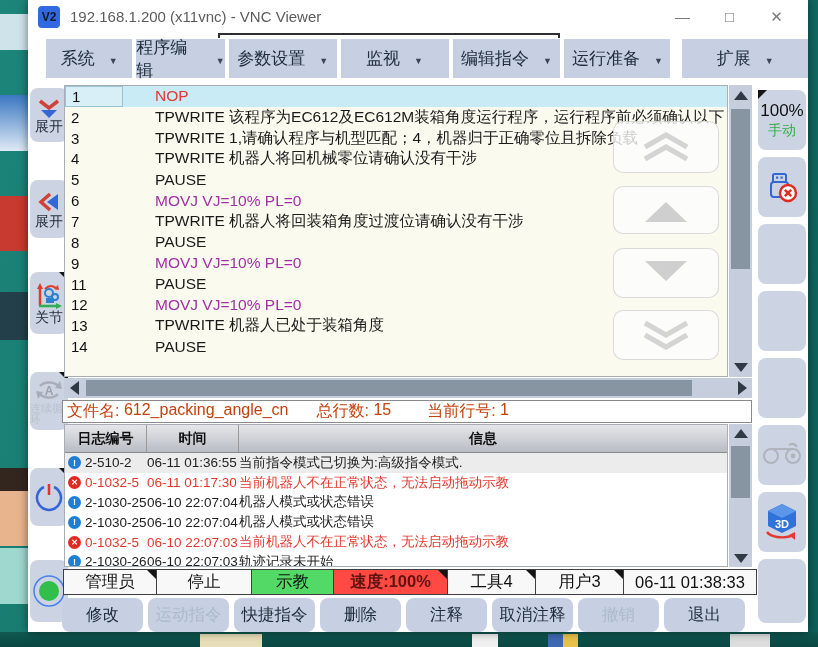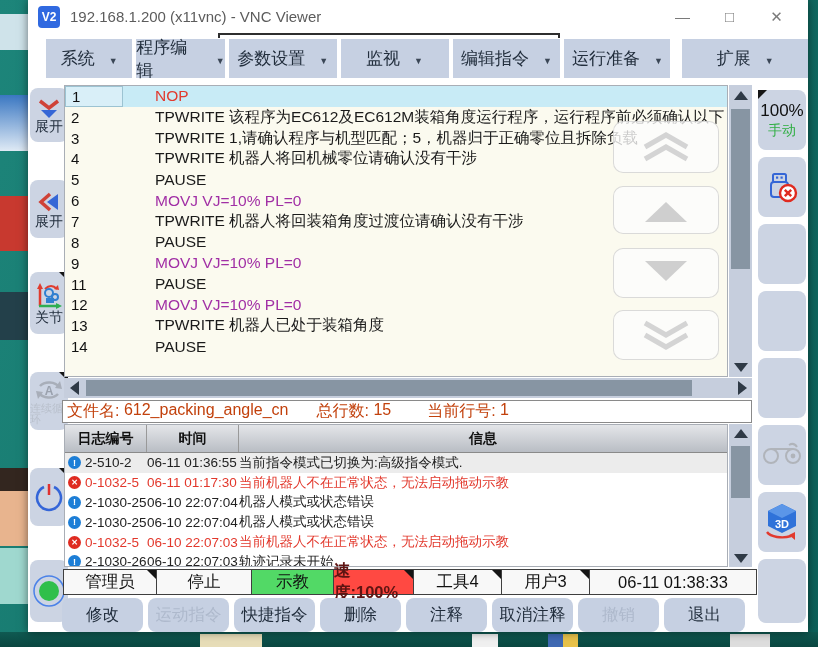--- a/index.html
+++ b/index.html
@@ -8,21 +8,21 @@
            background:linear-gradient(110deg,#1d857a 0%,#15756b 45%,#0c6059 100%); }
 
   
   .dblob { position:absolute; }
 
   
   .vnc-window { position:absolute; left:28px; top:0; width:780px; height:632px;
                 background:#fff; box-shadow:0 0 9px rgba(0,0,0,.5); }
   .titlebar { height:33px; display:flex; align-items:center; background:#fff; }
   .vnc-logo { width:22px; height:22px; margin-left:10px; border-radius:4px; background:#3069e0;
-              color:#ffffff; font-size:12px; font-weight:bold; display:flex; align-items:center; justify-content:center; }
+              color:#0f172a; font-size:12px; font-weight:bold; display:flex; align-items:center; justify-content:center; }
   .title-text { margin-left:10px; font-size:15px; color:#5c5c5c; }
   .win-controls { margin-left:auto; display:flex; margin-right:8px; }
   .win-btn { width:47px; height:30px; display:flex; align-items:center; justify-content:center;
              color:#7a7a7a; font-size:15px; cursor:default; }
 
   .remote { position:absolute; left:0; top:33px; width:780px; height:599px; background:#fff; overflow:hidden; }
 
   .top-bracket { position:absolute; left:190px; top:0; width:342px; height:5px;
                  border-top:2px solid #2e2e2e; border-left:2px solid #2e2e2e; border-right:2px solid #2e2e2e; }
 
@@ -228,21 +228,21 @@
         <div class="code-line sel">
             <div class="code-num">1</div>
             <div class="code-text t-nop">NOP</div>
           </div>
         <div class="code-line">
             <div class="code-num">2</div>
             <div class="code-text">TPWRITE 该程序为EC612及EC612M装箱角度运行程序，运行程序前必须确认以下</div>
           </div>
         <div class="code-line">
             <div class="code-num">3</div>
-            <div class="code-text">TPWRITE 1,请确认程序与机型匹配；5，机器归于正确零位且拆除负载</div>
+            <div class="code-text">TPWRITE 1,请确认程序与机型匹配；4，机器归于正确零位且拆除负载</div>
           </div>
         <div class="code-line">
             <div class="code-num">4</div>
             <div class="code-text">TPWRITE 机器人将回机械零位请确认没有干涉</div>
           </div>
         <div class="code-line">
             <div class="code-num">5</div>
             <div class="code-text">PAUSE</div>
           </div>
         <div class="code-line">
@@ -389,21 +389,21 @@
         <div class="st-cell" style="width:94px;">
           <span class="corner-tr"></span>
           <span>管理员</span>
           </div>
         <div class="st-cell" style="width:96px;">
           <span>停止</span>
           </div>
         <div class="st-cell st-teach" style="width:83px;">
           <span>示教</span>
           </div>
-        <div class="st-cell st-speed" style="width:81px;">
+        <div class="st-cell st-speed" style="width:115px;">
           <span class="corner-tr"></span>
           <span>速度:100%</span>
           </div>
         <div class="st-cell" style="width:89px;">
           <span class="corner-tr"></span>
           <span>工具4</span>
           </div>
         <div class="st-cell" style="width:89px;">
           <span class="corner-tr"></span>
           <span>用户3</span>

